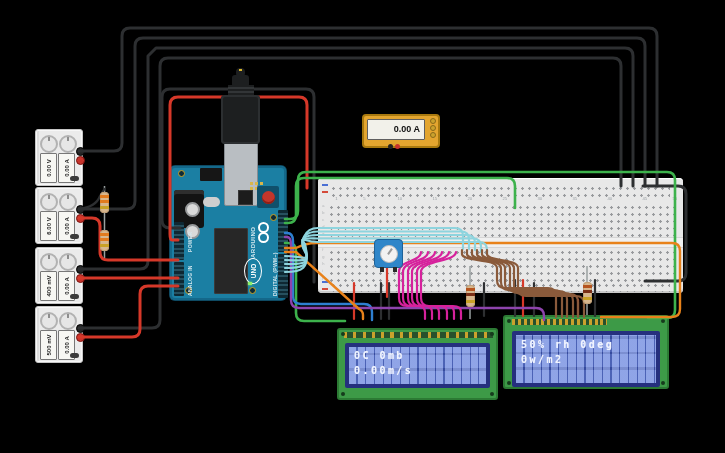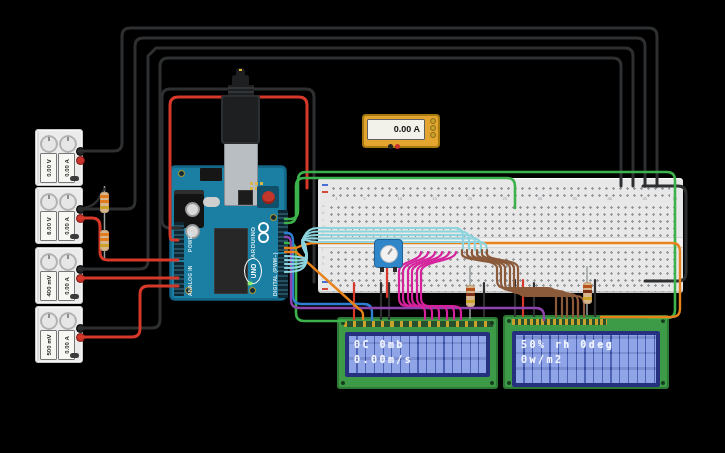--- a/index.html
+++ b/index.html
@@ -226,21 +226,21 @@
     <div class="silk" style="left:102px;top:130px">DIGITAL (PWM~)</div>
     <div class="silk" style="left:80px;top:92px;font-size:6px;letter-spacing:.5px">ARDUINO</div>
     <div class="lgo-c" style="left:88px;top:56px"></div>
     <div class="lgo-c" style="left:88px;top:66px"></div>
     <div class="uno-oval">
       <span class="uno-txt">UNO</span>
     </div>
     <div class="abs" style="left:78px;top:116px;width:4px;height:3px;background:#8ef06a;box-shadow:0 0 3px #8ef06a"></div>
   </div>
 
-  <div class="abs lcd z10" style="left:337px;top:317px;width:161px;height:72px">
+  <div class="abs lcd z10" style="left:337px;top:328px;width:161px;height:72px">
     <div class="lcd-pins" style="--pitch:9.3px;left:5px;width:149px"></div>
     <div class="lcd-hole" style="left:2px;top:2px;box-shadow:149px 0 0 #163a1c,0 60px 0 #163a1c,149px 60px 0 #163a1c"></div>
     <div class="lcd-screen" style="left:6px;top:13px;width:145px;height:45px">
       <div class="lcd-inner"></div>
       <div class="lcd-cells"></div>
       <div class="lcd-line" style="top:7px">0C 0mb</div>
       <div class="lcd-line" style="top:22px">0.00m/s</div>
     </div>
   </div>
 

